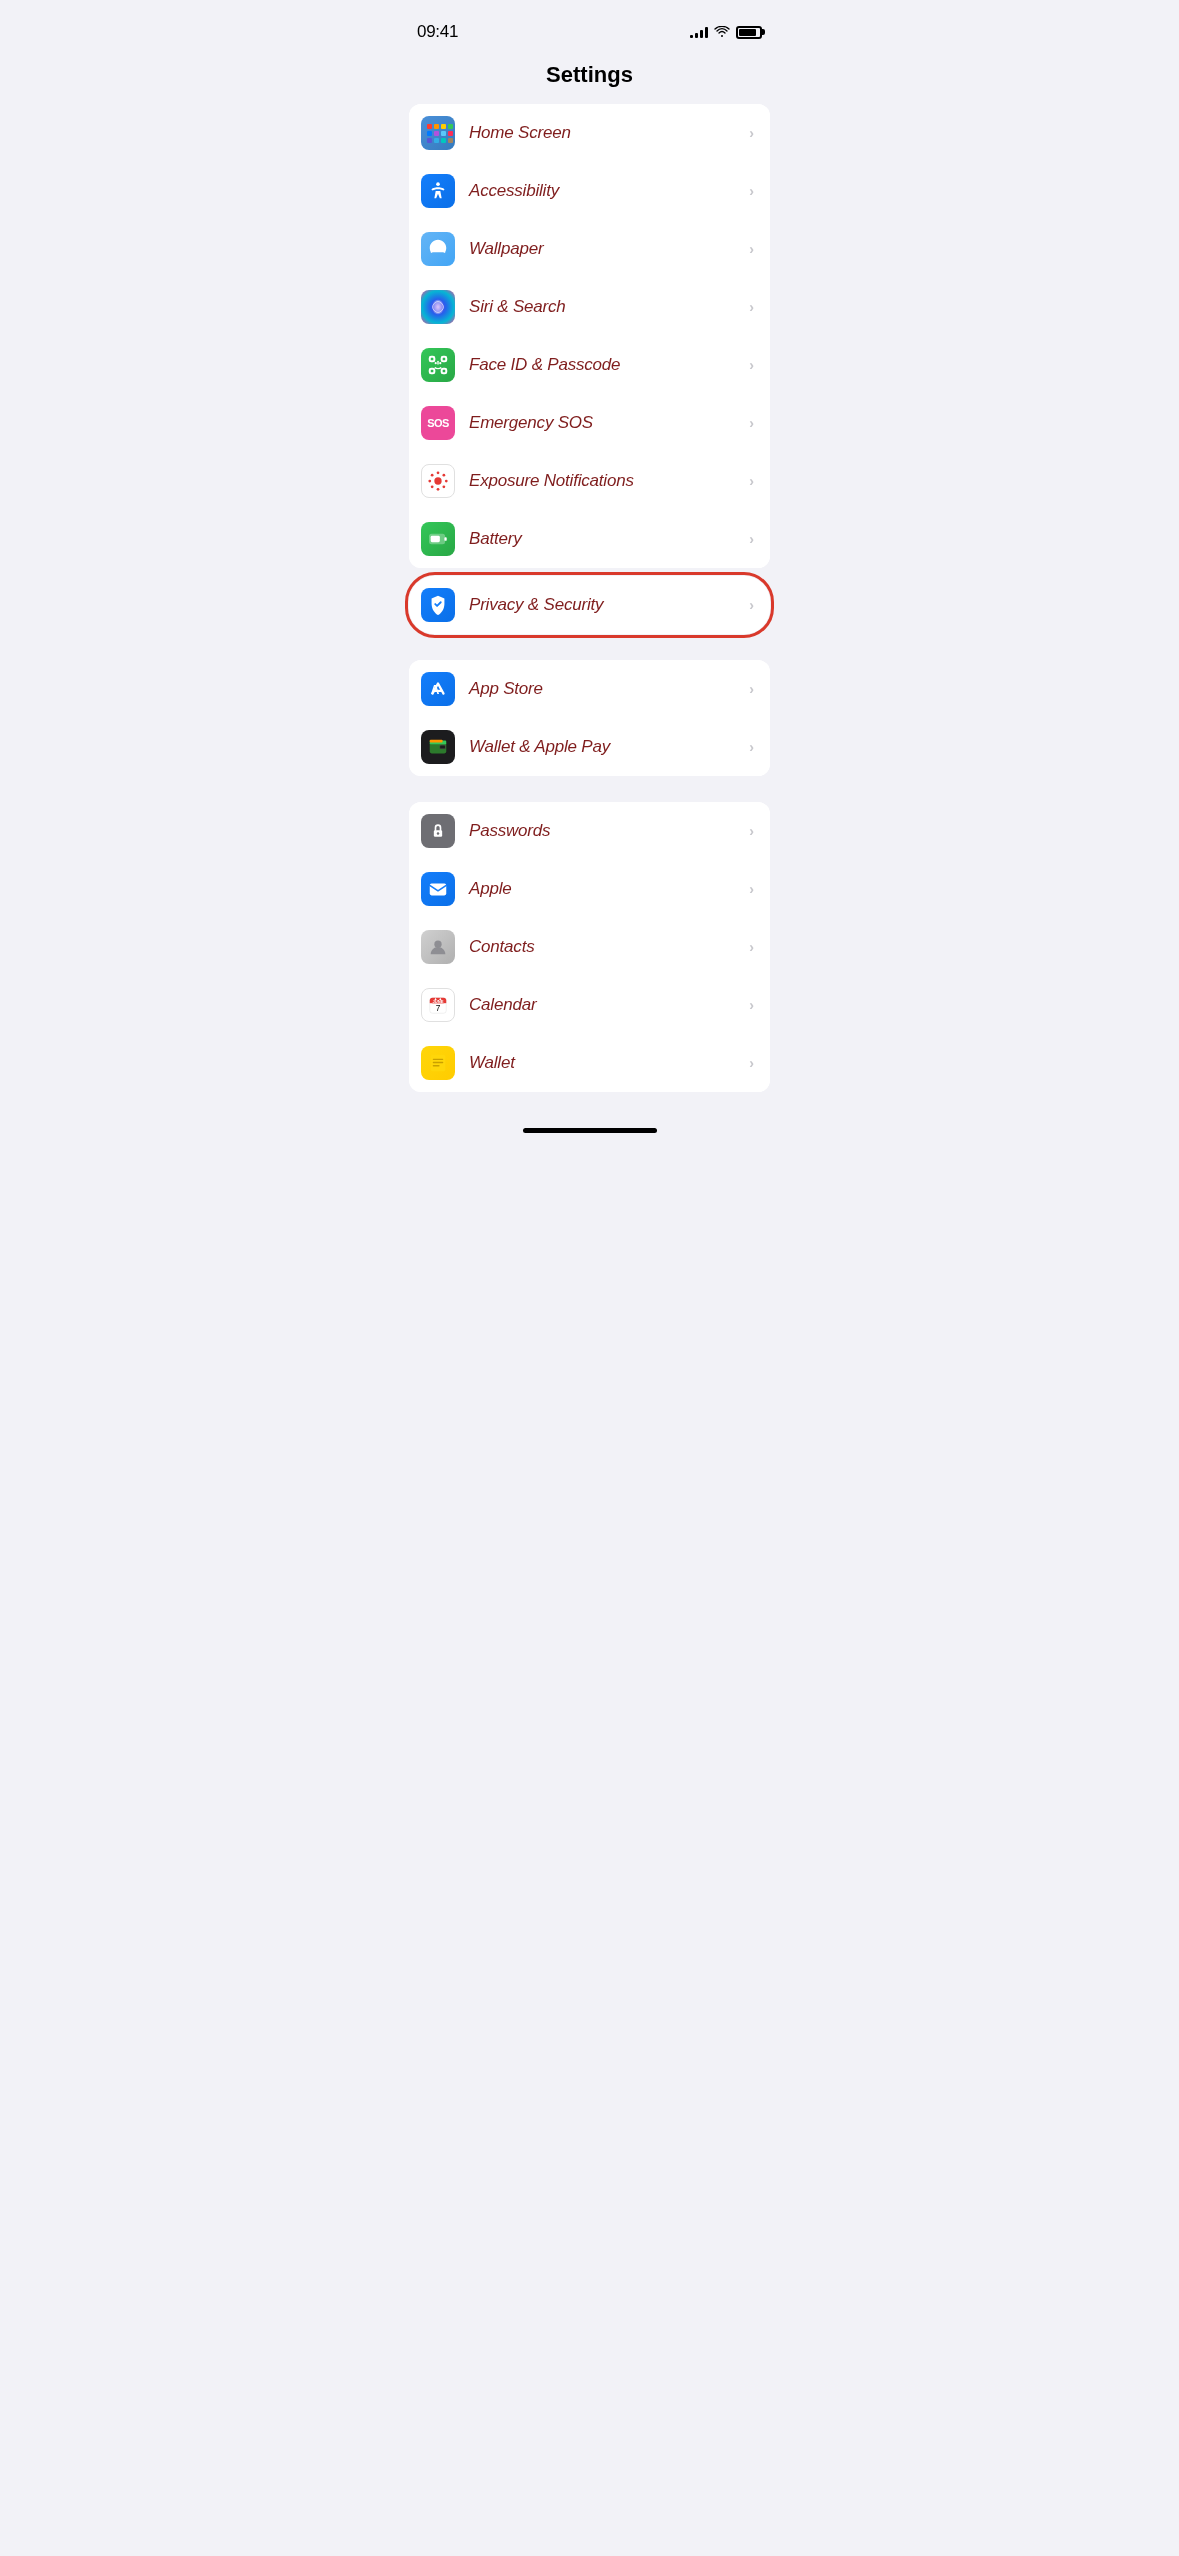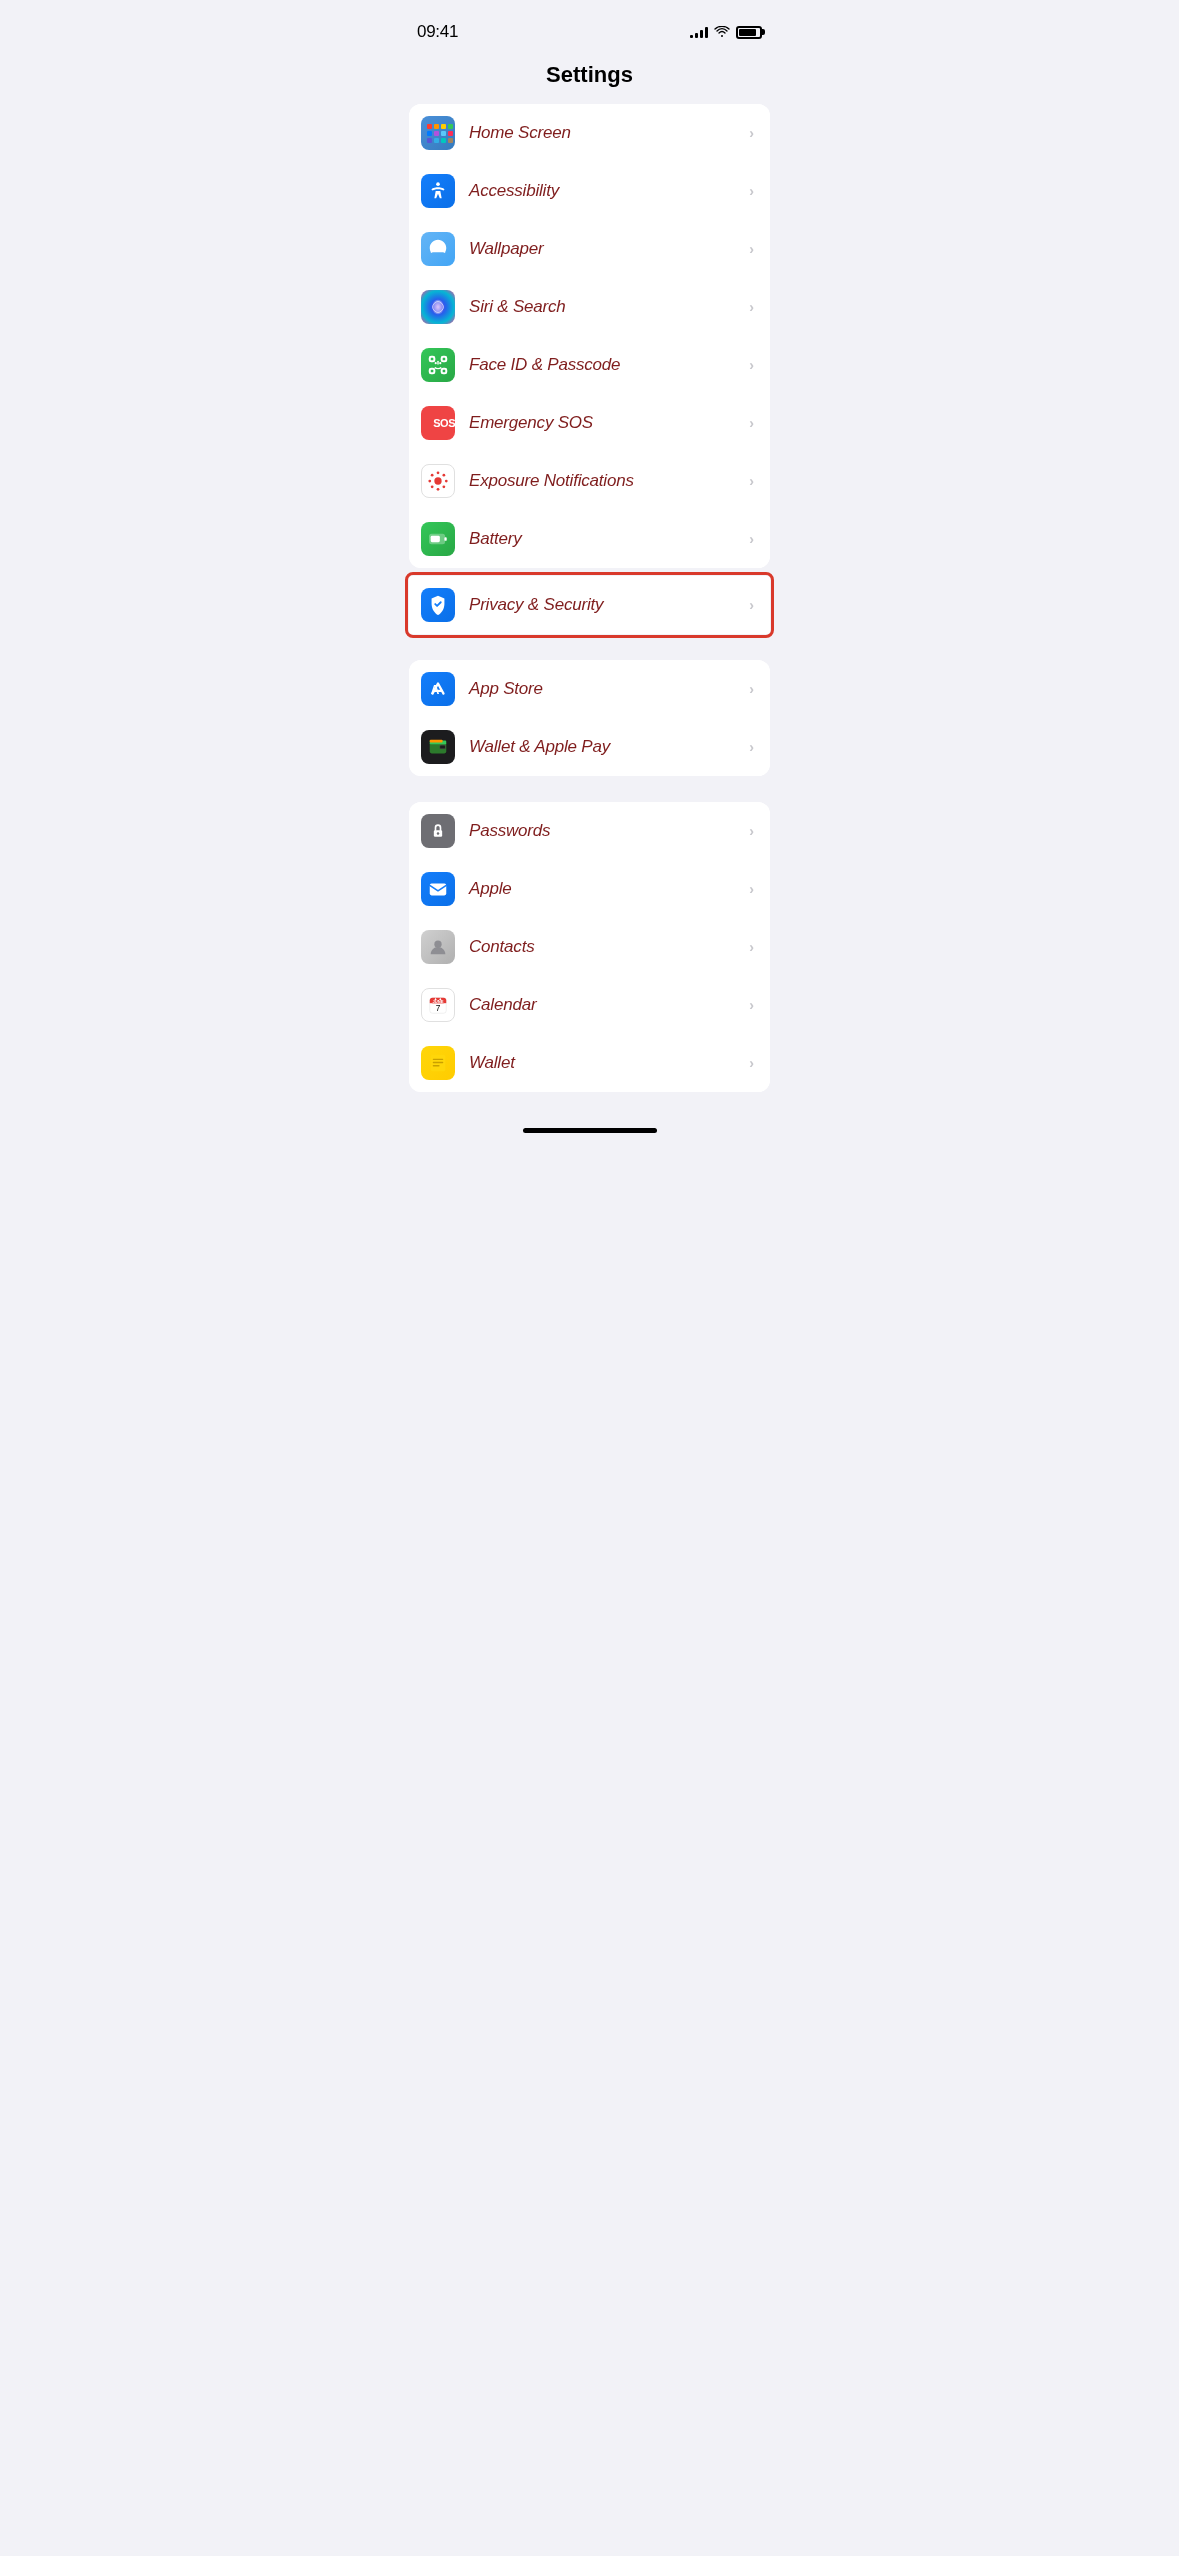--- a/index.html
+++ b/index.html
@@ -96,21 +96,21 @@
     .settings-group {
       background: #fff;
       border-radius: 12px;
       margin: 0 16px 8px;
       overflow: hidden;
     }
 
     .settings-group.highlighted {
       outline: 3px solid #d9392b;
       outline-offset: 1px;
-      border-radius: 4px;
+      border-radius: 26px;
     }
 
     .settings-item {
       display: flex;
       align-items: center;
       padding: 11px 16px 11px 12px;
       background: #fff;
       position: relative;
       cursor: pointer;
       min-height: 58px;
@@ -168,22 +168,21 @@
 
     .icon-siri {
       background: radial-gradient(ellipse at center, #7c3aed, #2563eb, #06b6d4, #ec4899);
     }
 
     .icon-faceid {
       background: linear-gradient(135deg, #34c759 0%, #28a745 100%);
     }
 
     .icon-sos {
-      background: #ef4444;
-      justify-content: flex-end;
+      background: #ec4899;
     }
 
     .icon-exposure {
       background: #fff;
       border: 1px solid #e0e0e0;
     }
 
     .icon-battery {
       background: linear-gradient(135deg, #34c759 0%, #28a745 100%);
     }

